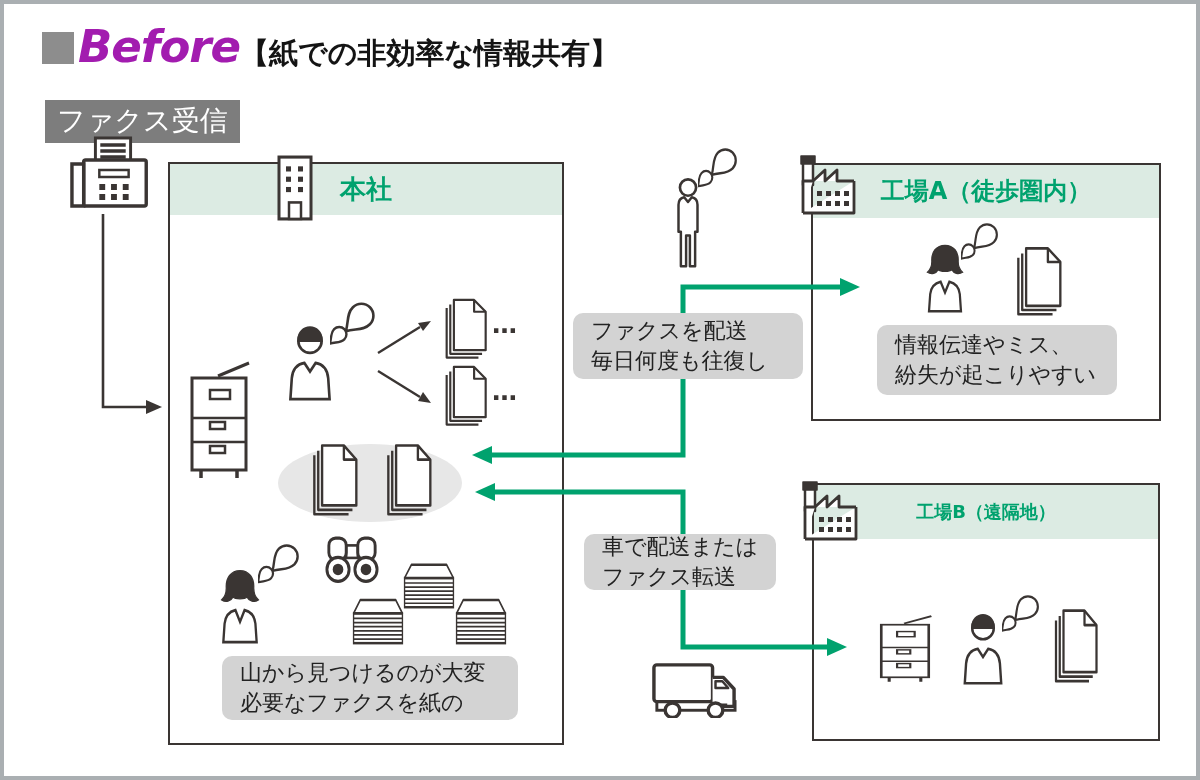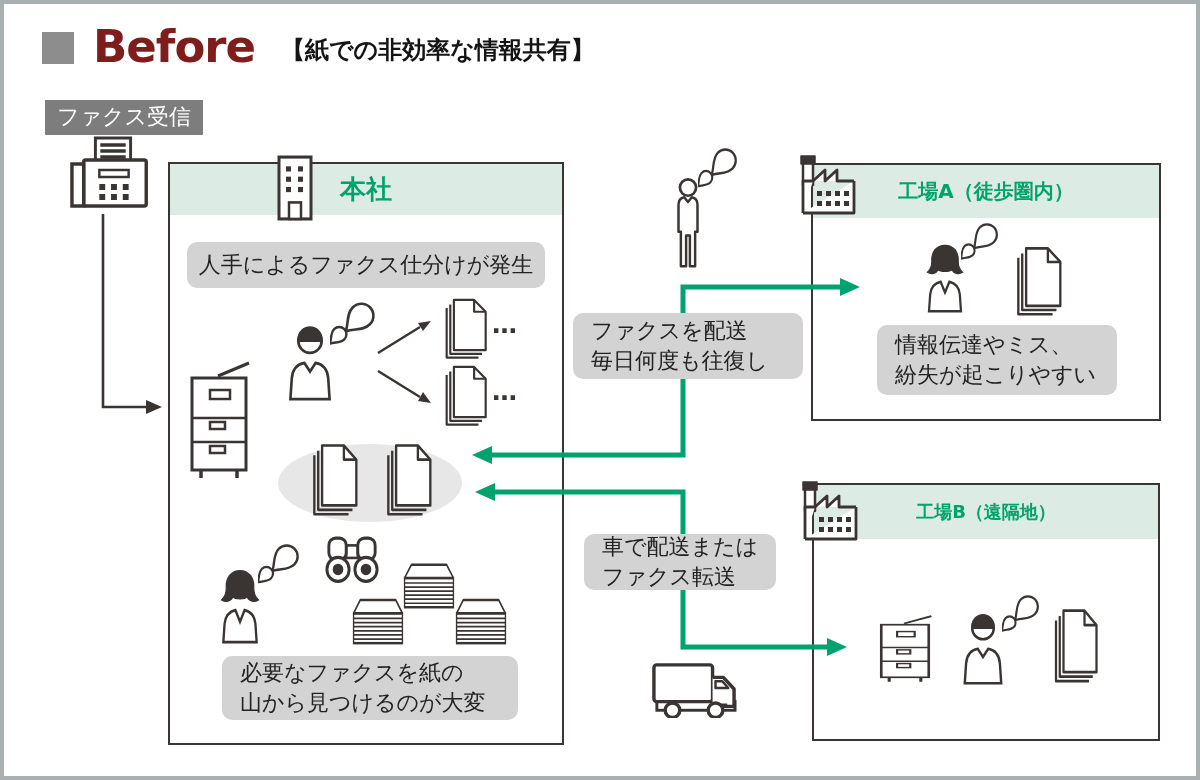--- a/index.html
+++ b/index.html
@@ -3,25 +3,25 @@
 <meta charset="utf-8">
 <style>
   html,body{margin:0;padding:0;background:#fff;}
   .canvas{position:relative;width:1200px;height:780px;background:#fff;overflow:hidden;
           font-family:"DejaVu Sans","Liberation Sans",sans-serif;color:#222;}
   .frame{position:absolute;inset:0;border:4px solid #aaafb2;z-index:30;pointer-events:none;}
 
   
   .title-row{position:absolute;left:42px;top:22px;display:flex;align-items:flex-start;z-index:4;}
   .title-square{width:32px;height:32px;background:#8d8d8d;margin-top:10px;}
-  .title-en{font-size:45px;font-weight:bold;color:#7f1d1d;margin-left:19px;line-height:1.1;letter-spacing:-1px;}
-  .title-ja{font-size:24px;font-weight:bold;color:#141414;margin-left:26px;margin-top:12px;}
+  .title-en{font-size:45px;font-weight:bold;color:#a21caf;margin-left:4px;line-height:1.1;letter-spacing:-1px;font-style:italic;}
+  .title-ja{font-size:29px;font-weight:bold;color:#141414;margin-left:0;margin-top:12px;}
 
   .fax-label{position:absolute;left:45px;top:100px;background:#7d7d7d;color:#fff;
-             font-size:22px;font-weight:500;padding:2px 12px 3px;z-index:4;}
+             font-size:28px;font-weight:500;padding:2px 12px 3px;z-index:4;}
 
   
   .ic{position:absolute;z-index:6;}
   svg{display:block;}
 
   
   .site-box{position:absolute;background:#fff;border:2.5px solid #3a3533;z-index:1;}
   .band{position:absolute;left:0;right:0;top:0;background:#dcebe3;}
   .band-title{position:absolute;left:0;right:0;top:0;text-align:center;font-weight:bold;color:#00a26e;z-index:3;}
 
@@ -155,23 +155,20 @@
       <use href="#sym-fax"></use>
     </svg>
 
   <div class="site-box" style="left:168px;top:162px;width:392px;height:579px">
     <div class="band" style="height:51px"></div>
     <div class="band-title" style="line-height:51px;font-size:26px">本社</div>
     <svg class="ic" style="left:105px;top:-9px" width="40" height="66" viewBox="0 0 40 64" preserveAspectRatio="none">
         <use href="#sym-building"></use>
       </svg>
 
-    <div class="note center" style="left:17px;top:78px;width:358px;height:46px">
-      <span>人手によるファクス仕分けが発生</span>
-    </div>
 
     <svg class="ic" style="left:16px;top:190px" width="66" height="126" viewBox="0 0 66 126" preserveAspectRatio="none">
         <use href="#sym-copier"></use>
       </svg>
     <svg class="ic" style="left:112px;top:157px" width="56" height="80" viewBox="0 0 60 84" preserveAspectRatio="none">
         <use href="#sym-man"></use>
       </svg>
     <svg class="ic" style="left:160px;top:136px" width="46" height="52" viewBox="0 0 46 52" preserveAspectRatio="none">
         <use href="#sym-drops"></use>
       </svg>
@@ -206,22 +203,22 @@
         <use href="#sym-pile"></use>
       </svg>
     <svg class="ic" style="left:233px;top:398px" width="52" height="49" viewBox="0 0 100 52" preserveAspectRatio="none">
         <use href="#sym-pile"></use>
       </svg>
     <svg class="ic" style="left:285px;top:433px" width="52" height="50" viewBox="0 0 100 52" preserveAspectRatio="none">
         <use href="#sym-pile"></use>
       </svg>
 
     <div class="note left" style="left:52px;top:492px;width:268px;height:64px">
+      <span>山から見つけるのが大変</span>
       <span>必要なファクスを紙の</span>
-      <span>山から見つけるのが大変</span>
     </div>
   </div>
 
   <svg class="ic" style="left:669px;top:178px" width="38" height="92" viewBox="0 0 40 96" preserveAspectRatio="none">
       <use href="#sym-walker"></use>
     </svg>
   <svg class="ic" style="left:698px;top:146px" width="40" height="48" viewBox="0 0 46 52" preserveAspectRatio="none">
       <use href="#sym-drops"></use>
     </svg>
   <svg class="ic" style="left:651px;top:660px" width="86" height="58" viewBox="0 0 88 60" preserveAspectRatio="none">
@@ -255,21 +252,21 @@
     <span>ファクスを配送</span>
     <span>毎日何度も往復し</span>
   </div>
   <div class="note left" style="left:584px;top:534px;width:164px;height:56px">
     <span>車で配送または</span>
     <span>ファクス転送</span>
   </div>
 
   <div class="site-box" style="left:811px;top:163px;width:346px;height:254px">
     <div class="band" style="height:53px"></div>
-    <div class="band-title" style="line-height:53px;font-size:20px">工場A（徒歩圏内）</div>
+    <div class="band-title" style="line-height:53px;font-size:24px">工場A（徒歩圏内）</div>
     <svg class="ic" style="left:-17px;top:-14px" width="64" height="64" viewBox="0 0 64 64" preserveAspectRatio="none">
         <use href="#sym-factory"></use>
       </svg>
     <svg class="ic" style="left:108px;top:76px" width="48" height="72" viewBox="0 0 60 84" preserveAspectRatio="none">
         <use href="#sym-woman"></use>
       </svg>
     <svg class="ic" style="left:148px;top:56px" width="38" height="45" viewBox="0 0 46 52" preserveAspectRatio="none">
         <use href="#sym-drops"></use>
       </svg>
     <svg class="ic" style="left:196px;top:80px" width="56" height="71" viewBox="0 0 72 84" preserveAspectRatio="none">

